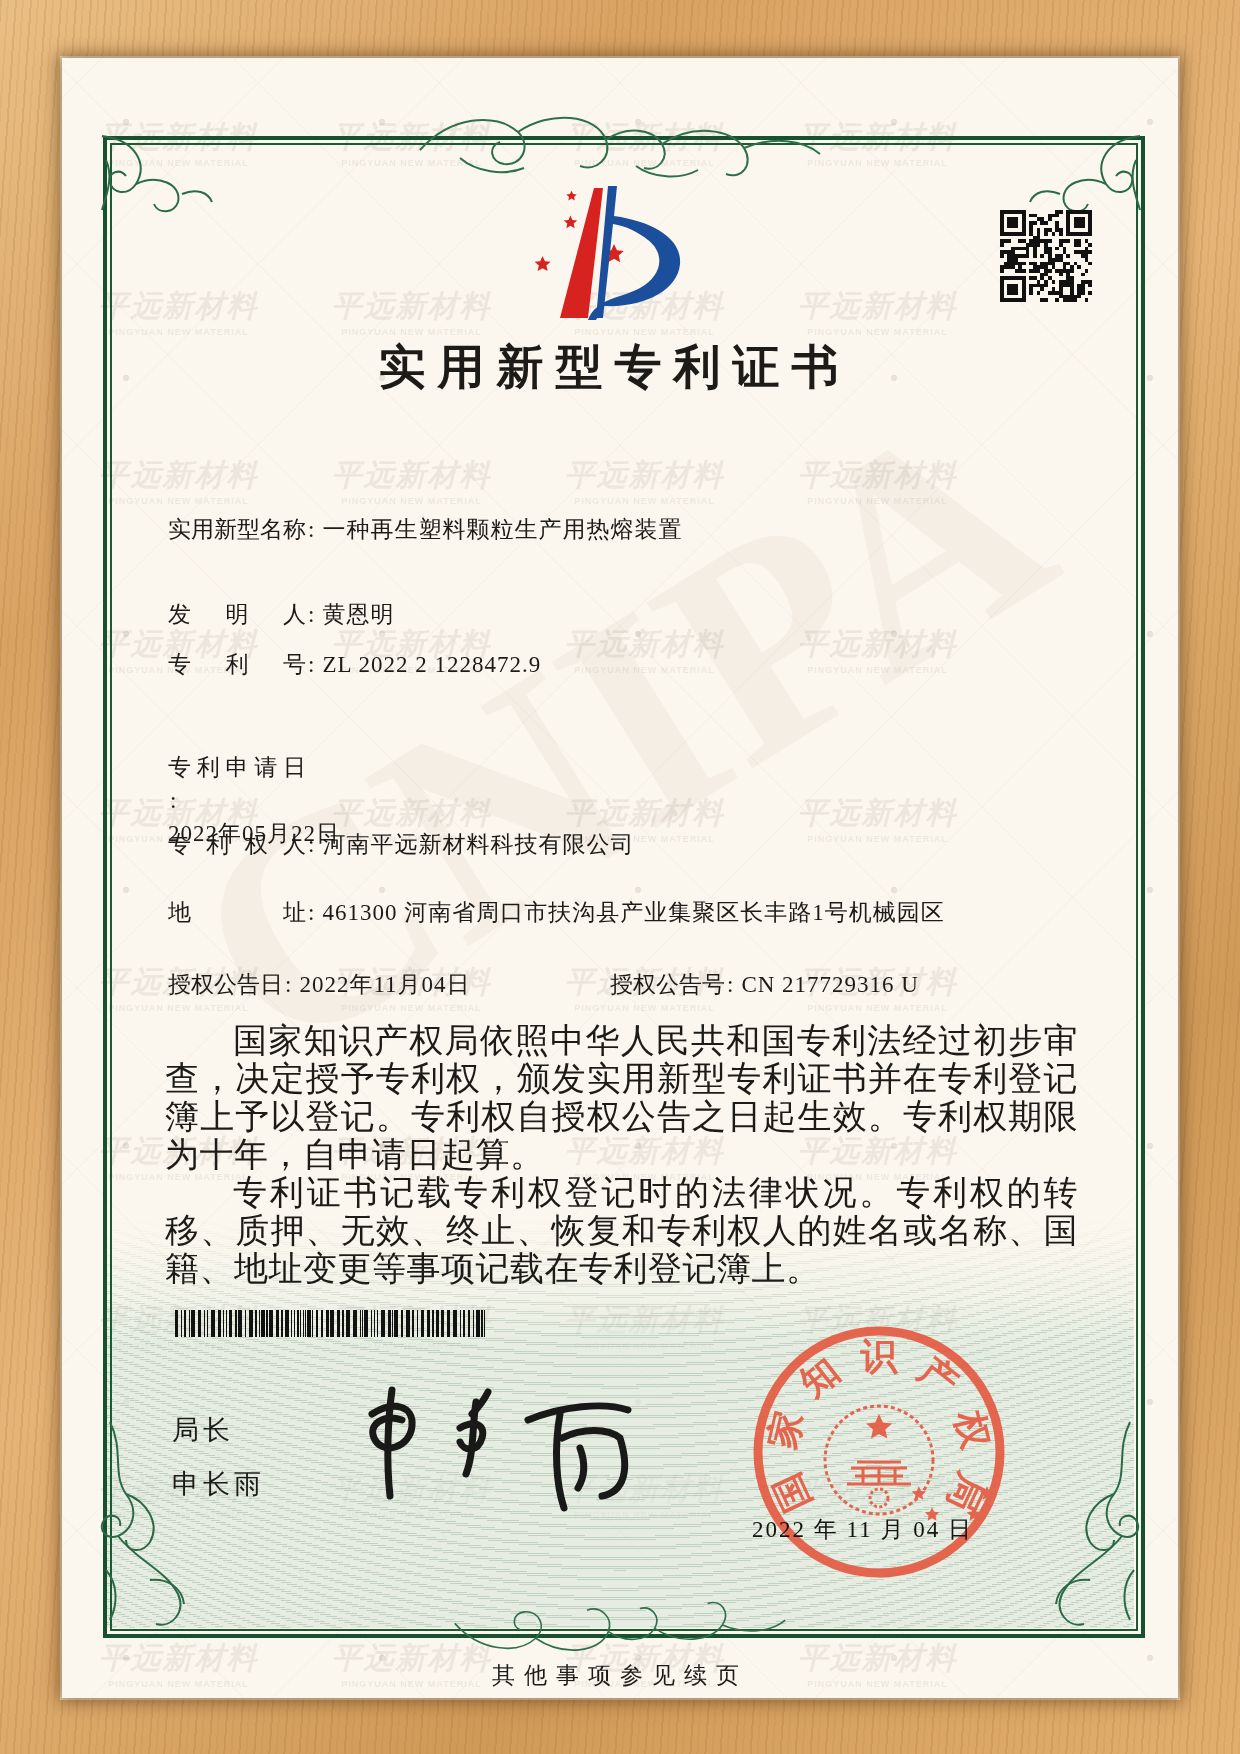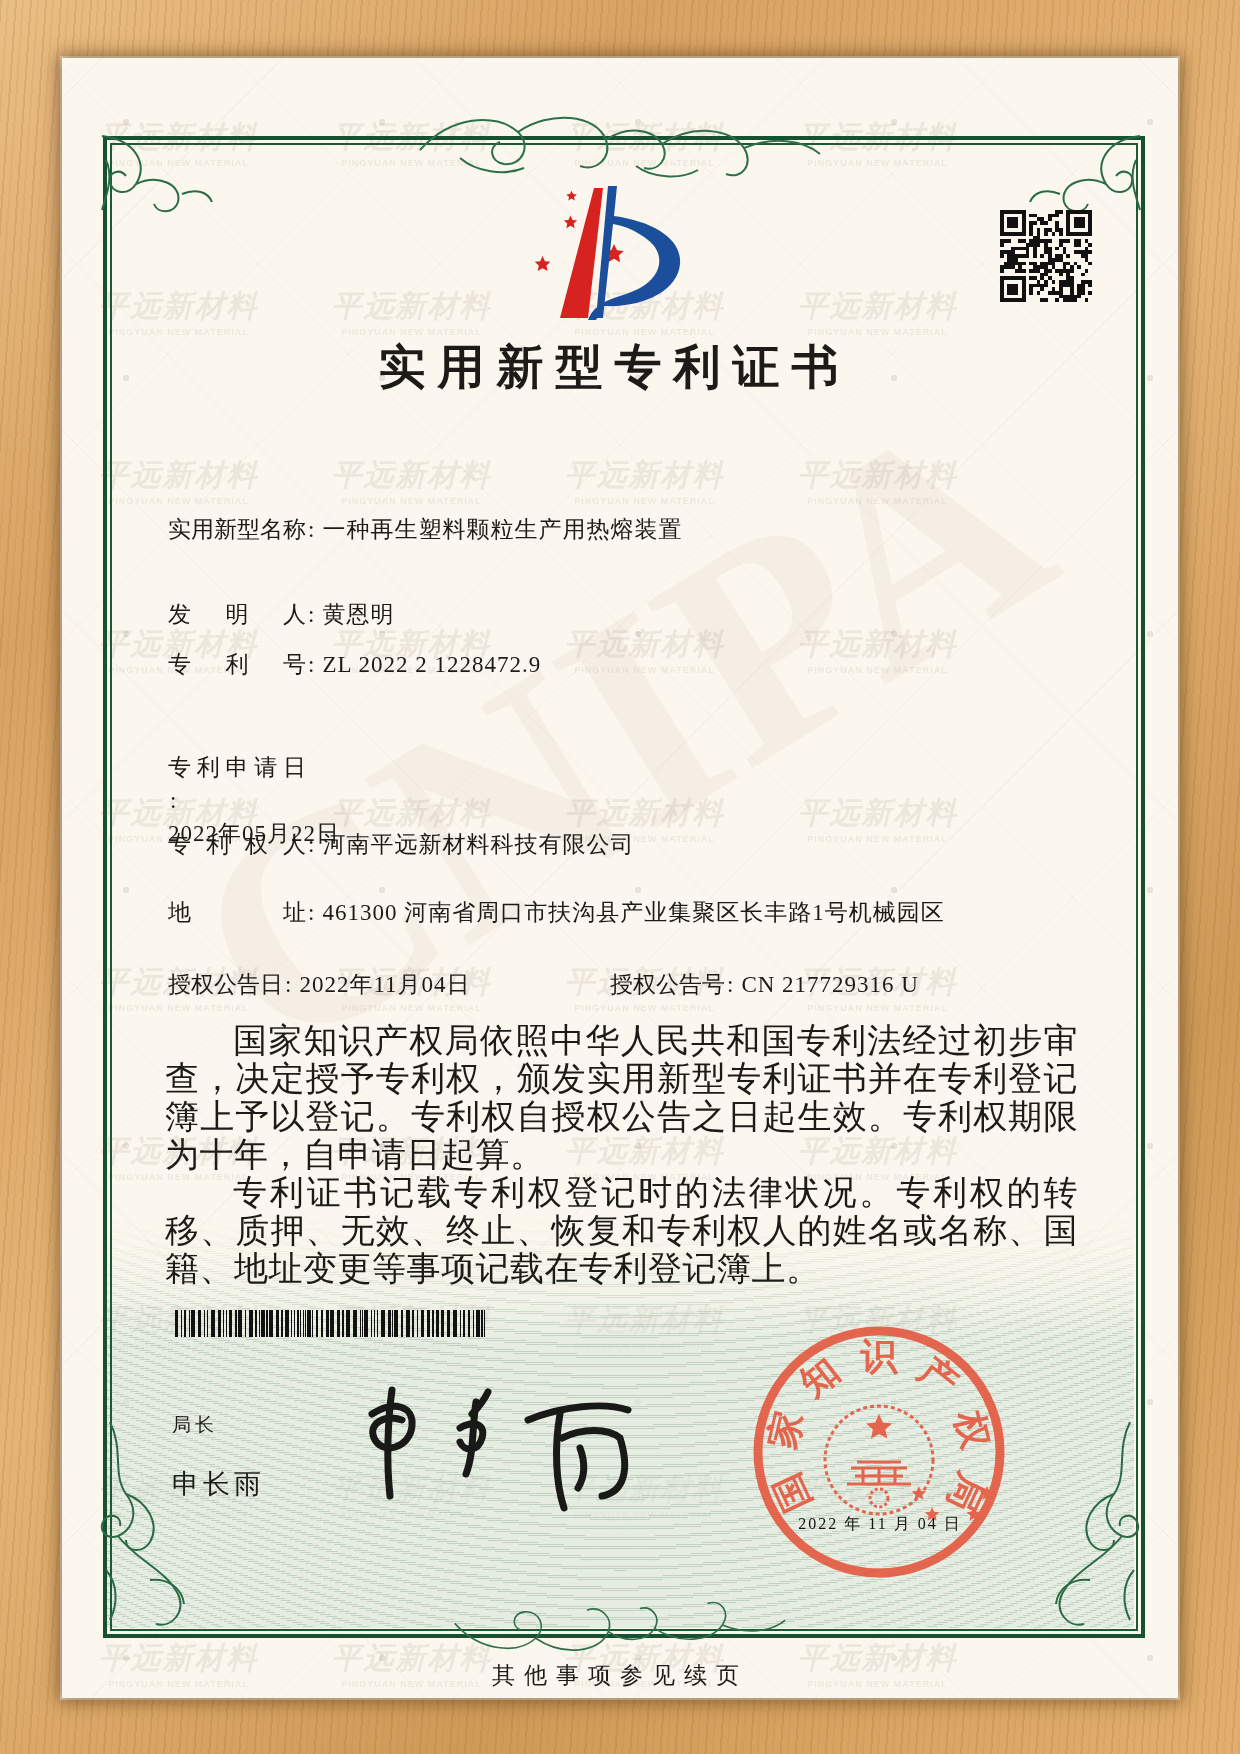--- a/index.html
+++ b/index.html
@@ -47,25 +47,25 @@
   .f-colon{flex:0 0 auto;margin:0 8px 0 2px;}
   .f-value{flex:1 1 auto;letter-spacing:1px;}
   .row-name{top:513px;}  .row-inventor{top:598px;}  .row-patno{top:648px;}
   .row-appdate{top:751px;flex-direction:column;}  .row-patentee{top:828px;}  .row-address{top:896px;}
   .row-grant{top:968px;}
   .grant-right{position:absolute;left:442px;top:0;display:flex;}
   .grant-right .f-label{width:auto;text-align:left;text-align-last:auto;}
   .legal{left:165px;top:1022px;width:913px;font-size:34px;line-height:38px;}
   .legal p{margin:0;text-indent:2em;text-align:justify;letter-spacing:.5px;}
   .barcode{left:175px;top:1310px;width:318px;height:27px;}
-  .sig-title{left:172px;top:1412px;font-family:"Liberation Sans","DejaVu Sans",sans-serif;font-size:19px;letter-spacing:4px;}
+  .sig-title{left:172px;top:1412px;font-family:"Liberation Sans","DejaVu Sans",sans-serif;font-size:27px;letter-spacing:4px;}
   .sig-name{left:172px;top:1466px;font-family:"Liberation Sans","DejaVu Sans",sans-serif;font-size:27px;letter-spacing:4px;}
   .sig-script{left:356px;top:1376px;width:300px;height:155px;}
   .seal{left:745px;top:1318px;width:268px;height:268px;z-index:3;opacity:.9;}
-  .seal-date{left:752px;top:1514px;width:256px;text-align:center;font-size:16px;letter-spacing:2px;color:#141310;z-index:4;}
+  .seal-date{left:752px;top:1514px;width:256px;font-size:23px;letter-spacing:2px;color:#141310;z-index:4;}
   .page-num{left:103px;top:1598px;width:1034px;text-align:center;font-size:21px;letter-spacing:2px;}
   .continuation{left:103px;top:1660px;width:1034px;text-align:center;font-size:23px;letter-spacing:9px;}
 </style>
 </head>
 <body>
 
 <div class="page">
   <div class="paper"></div>
 
   <div class="wm-grid" id="wmGrid">

